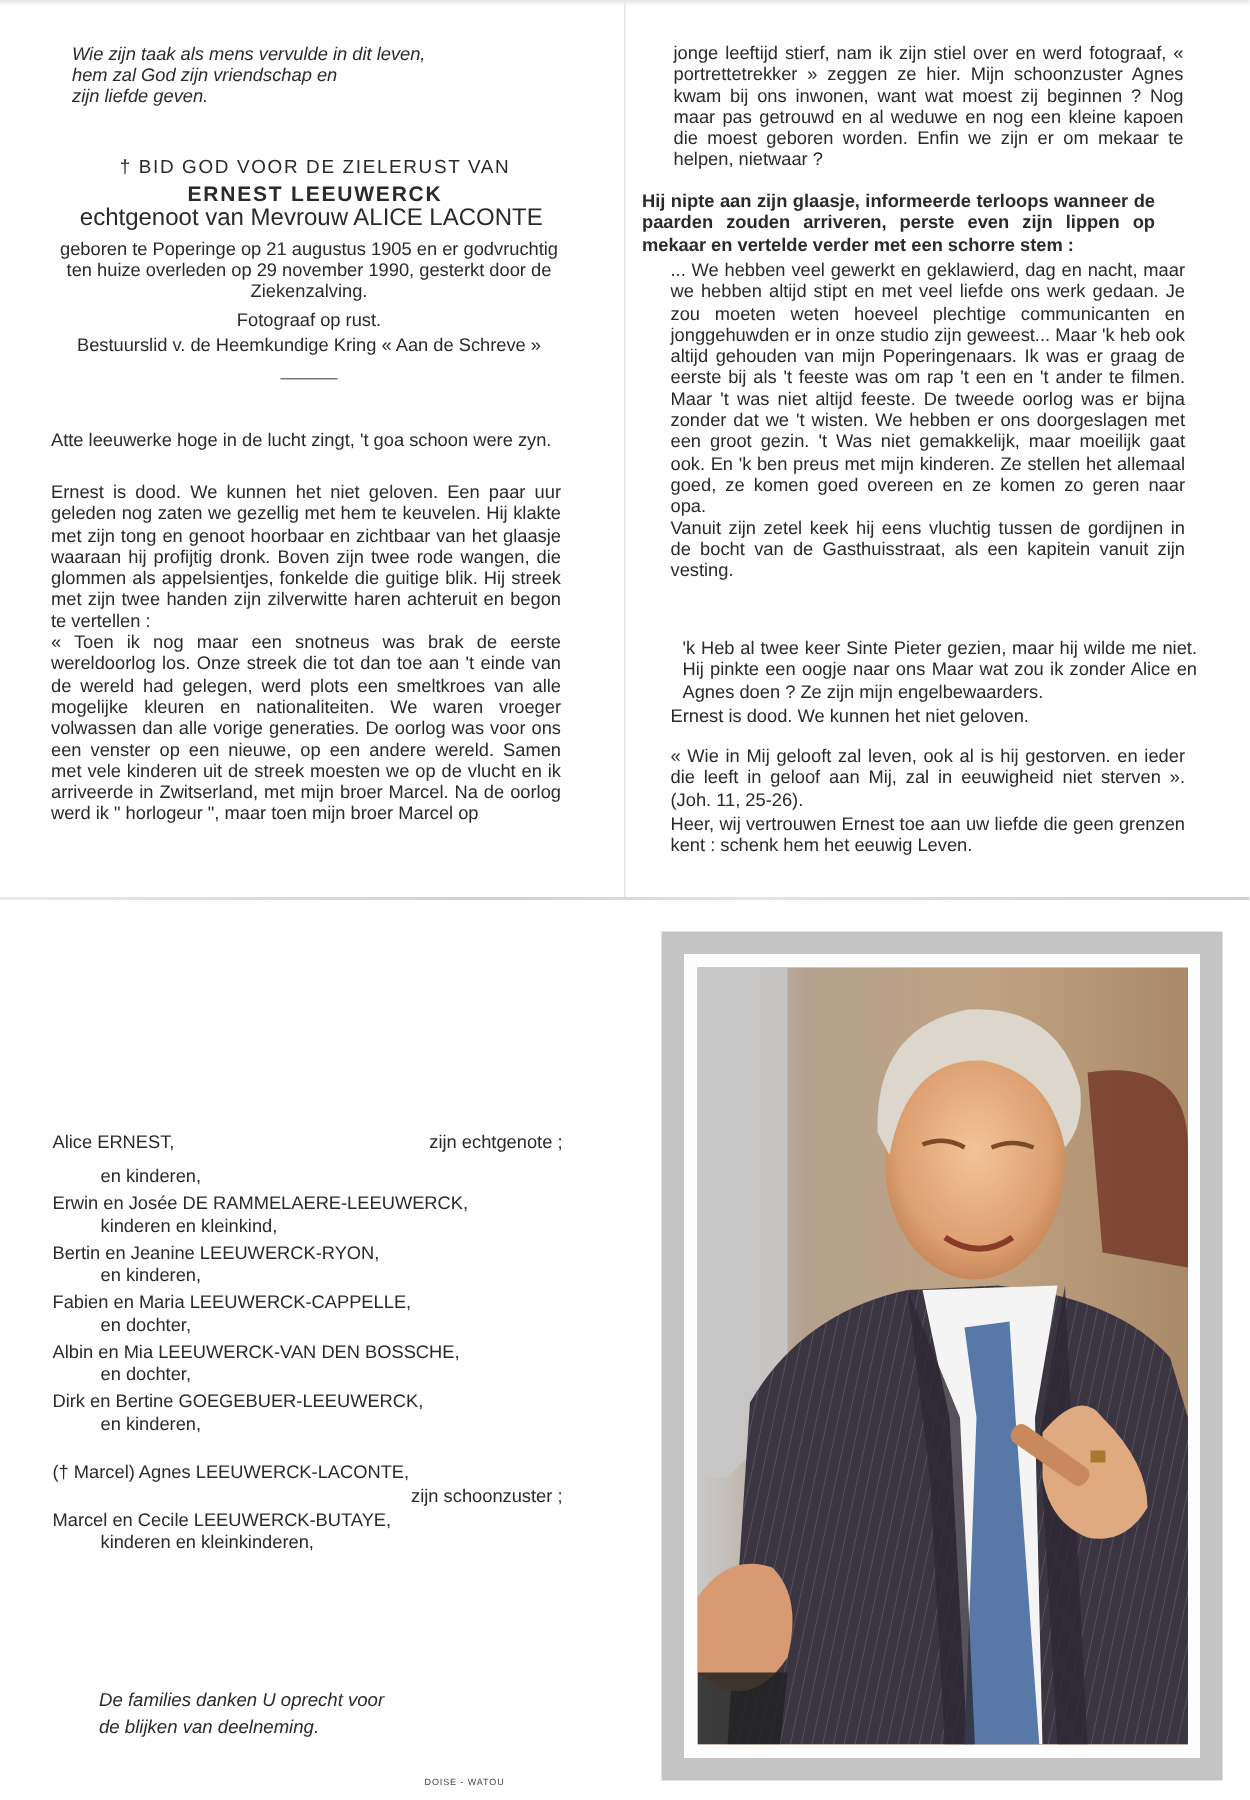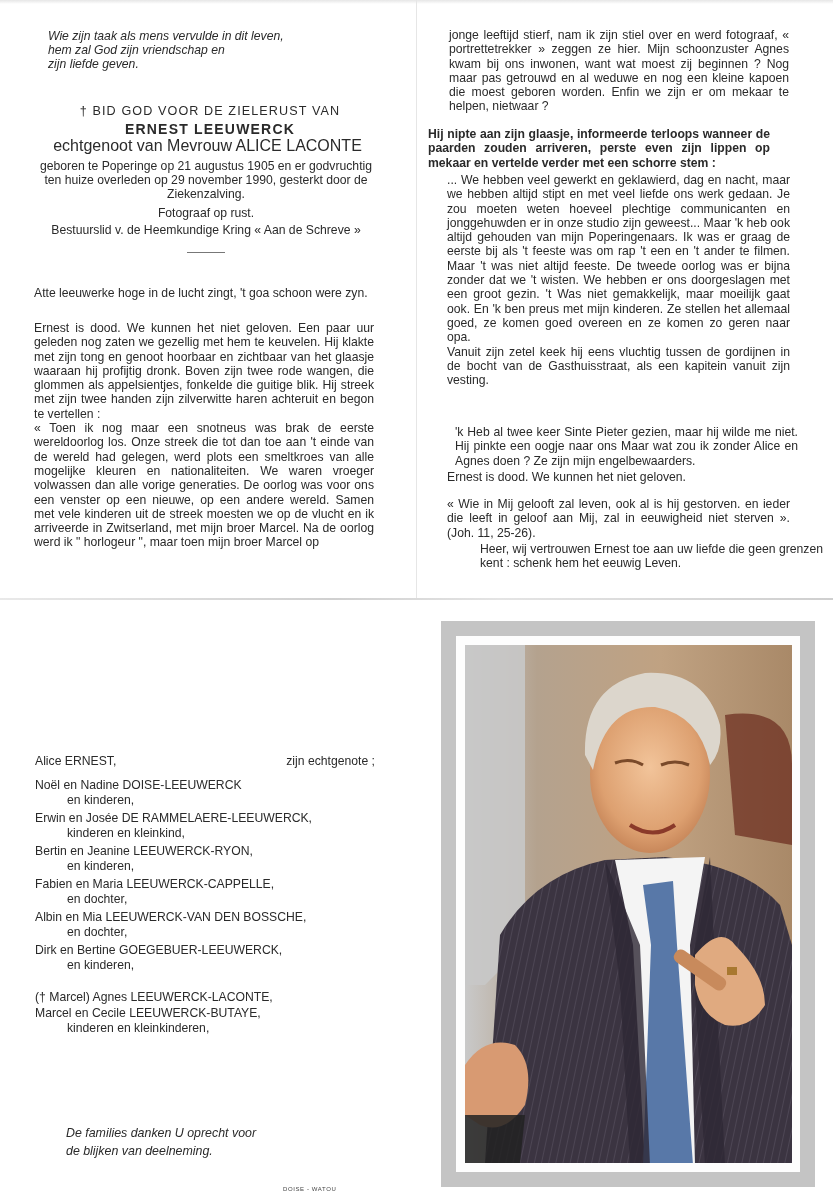--- a/index.html
+++ b/index.html
@@ -30,21 +30,21 @@
   #divider { left:187px; top:252px; width:38px; height:1px; background:#777; }
   #dialect { left:34px; top:286px; width:340px; }
   #body-tl { left:34px; top:321px; width:340px; }
   
   #body-tr1 { left:449px; top:28px; width:340px; }
   #body-tr2 { left:428px; top:127px; width:342px;font-weight:bold; }
   #body-tr3 { left:447px; top:173px; width:343px; }
   #body-tr4 { left:455px; top:425px; width:343px; }
   #body-tr5 { left:447px; top:470px; width:343px; }
   #body-tr6 { left:447px; top:497px; width:343px; }
-  #body-tr7 { left:447px; top:542px; width:343px;margin-left:33px; }
+  #body-tr7 { left:447px; top:542px; width:343px; }
   
   #family { left:35px; top:753px; width:340px; font-size:12.2px; }
   .fam-row { display:flex; justify-content:space-between; line-height:16px; }
   .fam-sub { padding-left:32px; line-height:15px; margin-bottom:2px; }
   .fam-right { text-align:right; line-height:16px; }
   .fam-gap { height:14px; }
   #thanks { left:66px; top:1124px; width:250px; font-size:12.4px; line-height:18px; font-style:italic; }
   #printer { left:283px; top:1186px; font-size:6px; letter-spacing:0.6px; color:#444; }
   
   #frame { left:441px; top:621px; width:374px; height:566px; background:#c4c4c4; }
@@ -90,23 +90,20 @@
 <div class="fold-h"></div>
 
 <div class="panel" id="p-bl"></div>
 <div class="abs" id="family">
   <div class="fam-row">
     <span>Alice ERNEST,</span>
     <span>zijn echtgenote ;</span>
   </div>
   <div style="height:8px"></div>
   <div>
-      <div class="fam-row">
-        <span>Noël en Nadine DOISE-LEEUWERCK</span>
-      </div>
       <div class="fam-sub">en kinderen,</div>
     </div>
   <div>
       <div class="fam-row">
         <span>Erwin en Josée DE RAMMELAERE-LEEUWERCK,</span>
       </div>
       <div class="fam-sub">kinderen en kleinkind,</div>
     </div>
   <div>
       <div class="fam-row">
@@ -130,20 +127,21 @@
       <div class="fam-row">
         <span>Dirk en Bertine GOEGEBUER-LEEUWERCK,</span>
       </div>
       <div class="fam-sub">en kinderen,</div>
     </div>
   <div class="fam-gap"></div>
   <div>
     <div class="fam-row">
         <span>(† Marcel) Agnes LEEUWERCK-LACONTE,</span>
       </div>
+    <div class="fam-right">zijn schoonzuster ;</div>
   </div>
   <div>
     <div class="fam-row">
         <span>Marcel en Cecile LEEUWERCK-BUTAYE,</span>
       </div>
     <div class="fam-sub">kinderen en kleinkinderen,</div>
   </div>
   <div class="fam-gap"></div>
 </div>
 <div class="abs" id="thanks">

